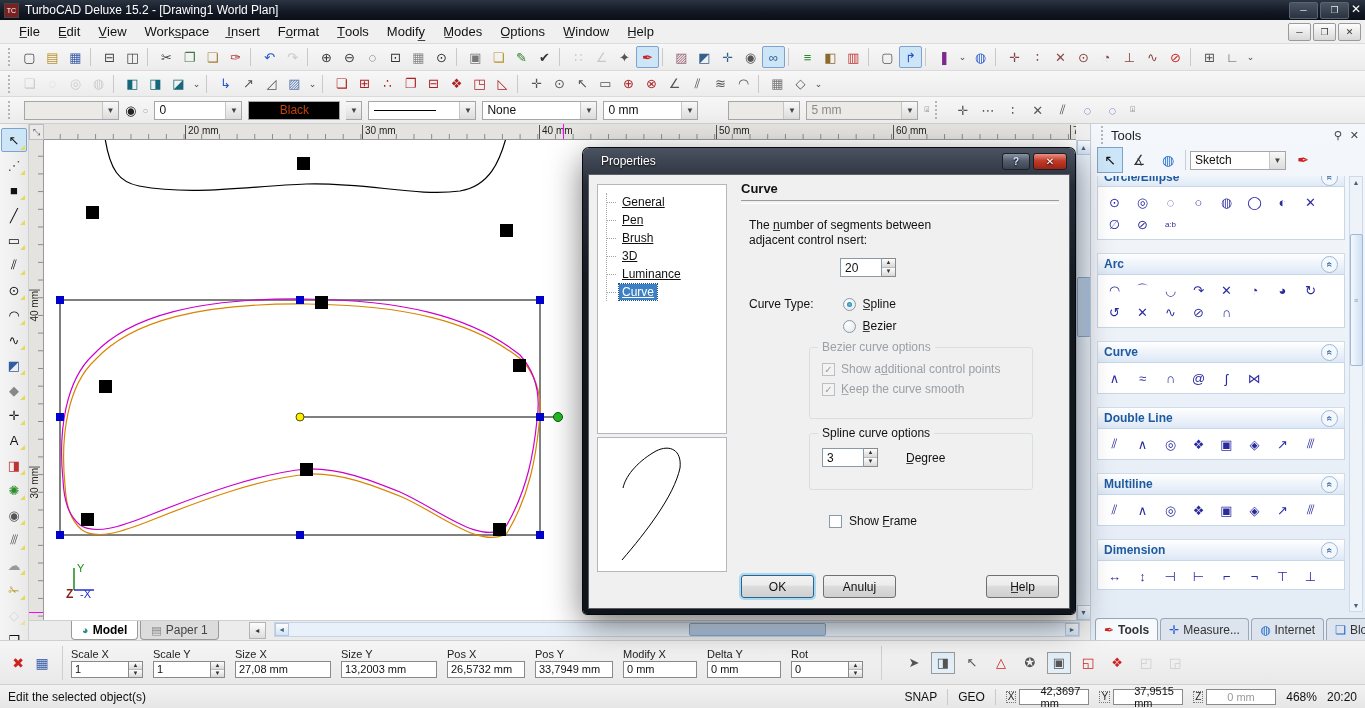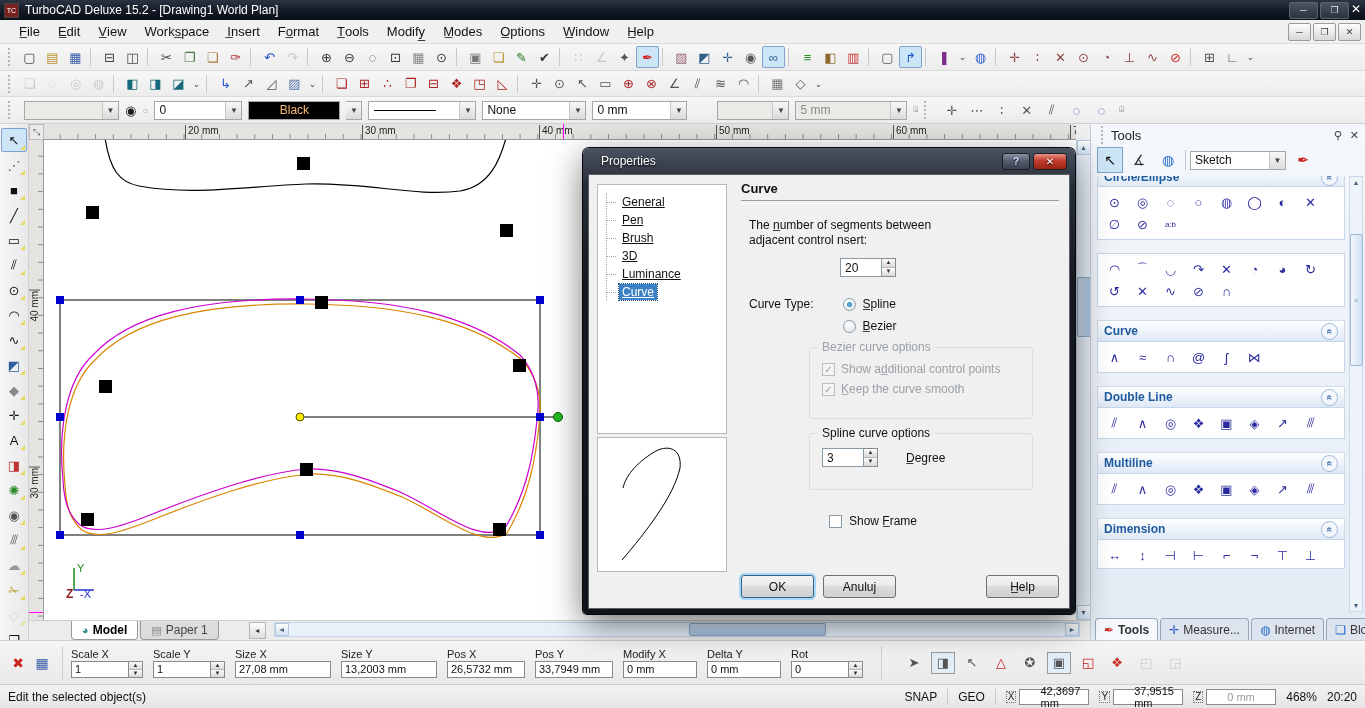--- a/index.html
+++ b/index.html
@@ -34,21 +34,21 @@
   
   #propbar{position:absolute;left:0;top:97px;width:100%;height:27px;background:linear-gradient(#f7f7f7,#ececec);
     border-bottom:1px solid #cfcfcf;display:flex;align-items:center;gap:6px;padding:0 4px 0 8px;box-sizing:border-box;}
   .dd{height:19px;border:1px solid #a6a6a6;background:#fff;display:flex;align-items:center;
     font-size:12px;box-sizing:border-box;flex:none;}
   .dd .val{padding:0 4px;white-space:nowrap;overflow:hidden;}
   .dd .arr{margin-left:auto;width:15px;align-self:stretch;display:flex;align-items:center;justify-content:center;
     border-left:1px solid #c6c6c6;background:linear-gradient(#f8f8f8,#dcdcdc);font-size:8px;color:#444;}
   .dd.dis{background:#eceae6;color:#8a8a8a;}
   .lineswatch{width:62px;border-top:1px solid #000;margin:0 5px;}
-  .colordd{background:#000;color:#fdba74;justify-content:center;}
+  .colordd{background:#000;color:#c2410c;justify-content:center;}
   .eyei{font-size:13px;color:#222;}
   .smalli{font-size:10px;color:#aaa;}
   
   #lefttb{position:absolute;left:0;top:124px;width:29px;height:516px;background:linear-gradient(90deg,#f5f5f5,#e9e9e9);
     border-right:1px solid #d0d0d0;display:flex;flex-direction:column;align-items:center;padding-top:4px;box-sizing:border-box;}
   .lti{width:24px;height:22px;display:flex;align-items:center;justify-content:center;font-size:13px;
     border:1px solid transparent;border-radius:2px;position:relative;flex:none;margin-bottom:1px;}
   .lti::after{content:"";position:absolute;right:1px;bottom:1px;border-left:5px solid transparent;border-bottom:5px solid #e6da5a;}
   .lti[data-k~="sel"]{background:#cde6f7;border-color:#7da2ce;}
   .lti[data-k~="dis"]{opacity:.5;}
@@ -563,21 +563,21 @@
     <span class="dd colordd" style="width:92px">
         <span class="val">Black</span>
       </span>
     <span class="dd" style="width:16px;border-left:none">
         <span class="arr" style="border-left:none">▼</span>
       </span>
     <span class="dd" style="width:108px">
         <span class="lineswatch"></span>
         <span class="arr">▼</span>
       </span>
-    <span class="dd" style="width:104px">
+    <span class="dd" style="width:115px">
         <span class="val">None</span>
         <span class="arr">▼</span>
       </span>
     <span class="dd" style="width:95px">
         <span class="val">0 mm</span>
         <span class="arr">▼</span>
       </span>
     <span class="dd dis" style="width:72px;margin-left:24px">
         <span class="val"></span>
         <span class="arr">▼</span>
@@ -809,20 +809,24 @@
             <span class="pi" title="circle-tan-icon">◍</span>
             <span class="pi" title="circle-tan2-icon">◯</span>
             <span class="pi" title="circle-tan3-icon">◐</span>
             <span class="pi" title="circle-tanline-icon">✕</span>
             <span class="pi" title="ellipse-icon">∅</span>
             <span class="pi" title="ellipse-rot-icon">⊘</span>
             <span class="pi" data-k="sm" title="ellipse-ratio-icon">a:b</span>
           </div>
       </div>
       <div class="sec">
+        <div class="sechdr">
+            <span>Arc</span>
+            <span class="chev">«</span>
+          </div>
         <div class="secbody">
             <span class="pi" title="arc-center-icon">◠</span>
             <span class="pi" title="arc-concentric-icon">⌒</span>
             <span class="pi" title="arc-3point-icon">◡</span>
             <span class="pi" title="arc-tan-icon">↷</span>
             <span class="pi" title="arc-tanline-icon">✕</span>
             <span class="pi" title="arc-123-icon">◔</span>
             <span class="pi" title="arc-132-icon">◕</span>
             <span class="pi" title="arc-rot-icon">↻</span>
             <span class="pi" title="arc-start-end-icon">↺</span>

